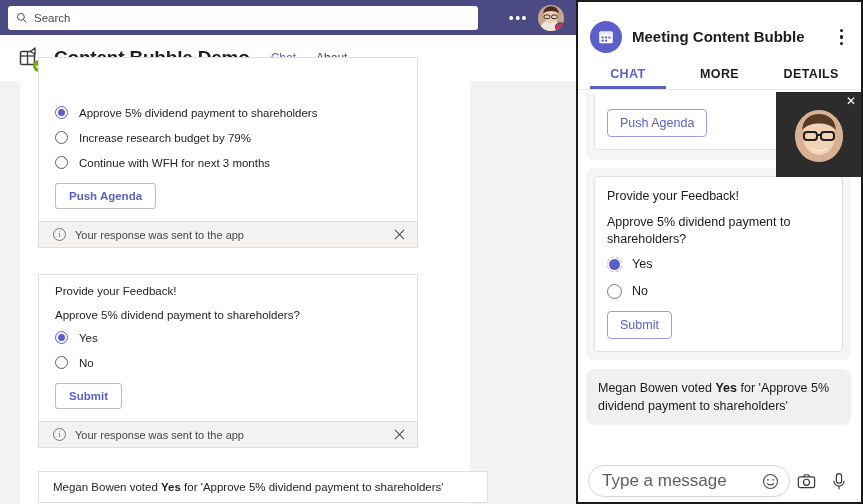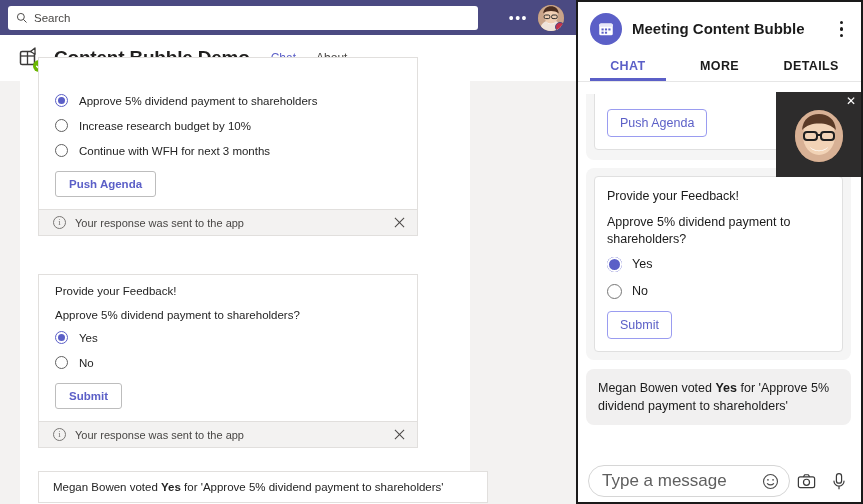--- a/index.html
+++ b/index.html
@@ -66,21 +66,21 @@
   .icirc { width:13px; height:13px; border-radius:50%; border:1px solid #797775;
     color:#797775; font-size:9px; line-height:11px; text-align:center;
     font-family:"Liberation Serif", serif; flex:none; }
 
   .votemsg { position:absolute; left:18px; width:450px; background:#fff;
     border:1px solid #e1dfdd; padding:9px 14px; font-size:11.5px; color:#242424; }
 
   
   .mobile { position:relative; width:285px; height:504px; background:#fff;
     border:2px solid #1a1a1a; border-left:none; overflow:hidden; }
-  .mhead { display:flex; align-items:center; gap:10px; padding:11px 12px 8px 12px; }
+  .mhead { display:flex; align-items:center; gap:10px; padding:19px 12px 8px 12px; }
   .mavatar { width:32px; height:32px; border-radius:50%; background:#5b5fc7;
     display:flex; align-items:center; justify-content:center; flex:none; }
   .mtitle { font-size:15px; font-weight:bold; color:#1b1b1b; line-height:1.15; }
   .msub { font-size:10.5px; color:#616161; margin-top:1px; }
   .kebab { margin-left:auto; display:flex; flex-direction:column; gap:3px;
     padding:4px 6px; }
   .kebab i { width:3.5px; height:3.5px; border-radius:50%; background:#1b1b1b;
     display:block; }
   .mtabs { display:flex; position:relative; padding:0 4px; }
   .mtab { flex:1; text-align:center; font-size:12.5px; font-weight:bold;
@@ -176,27 +176,27 @@
       </div>
     </div>
 
     <div class="body">
       <div class="railL"></div>
       <div class="col">
         <div class="colwhite"></div>
 
         <div class="card" style="top:-24px;">
           <div class="cardbody">
-            <div class="opt" style="margin-top:26px;">
+            <div class="opt" style="margin-top:38px;">
               <span class="radio sel"></span>
               <span class="optlabel">Approve 5% dividend payment to shareholders</span>
             </div>
             <div class="opt">
               <span class="radio"></span>
-              <span class="optlabel">Increase research budget by 10%</span>
+              <span class="optlabel">Increase research budget by 79%</span>
             </div>
             <div class="opt">
               <span class="radio"></span>
               <span class="optlabel">Continue with WFH for next 3 months</span>
             </div>
             <span class="btn">Push Agenda</span>
           </div>
           <div class="notice">
             <span class="icirc">i</span>
             <span class="txt">Your response was sent to the app</span>

